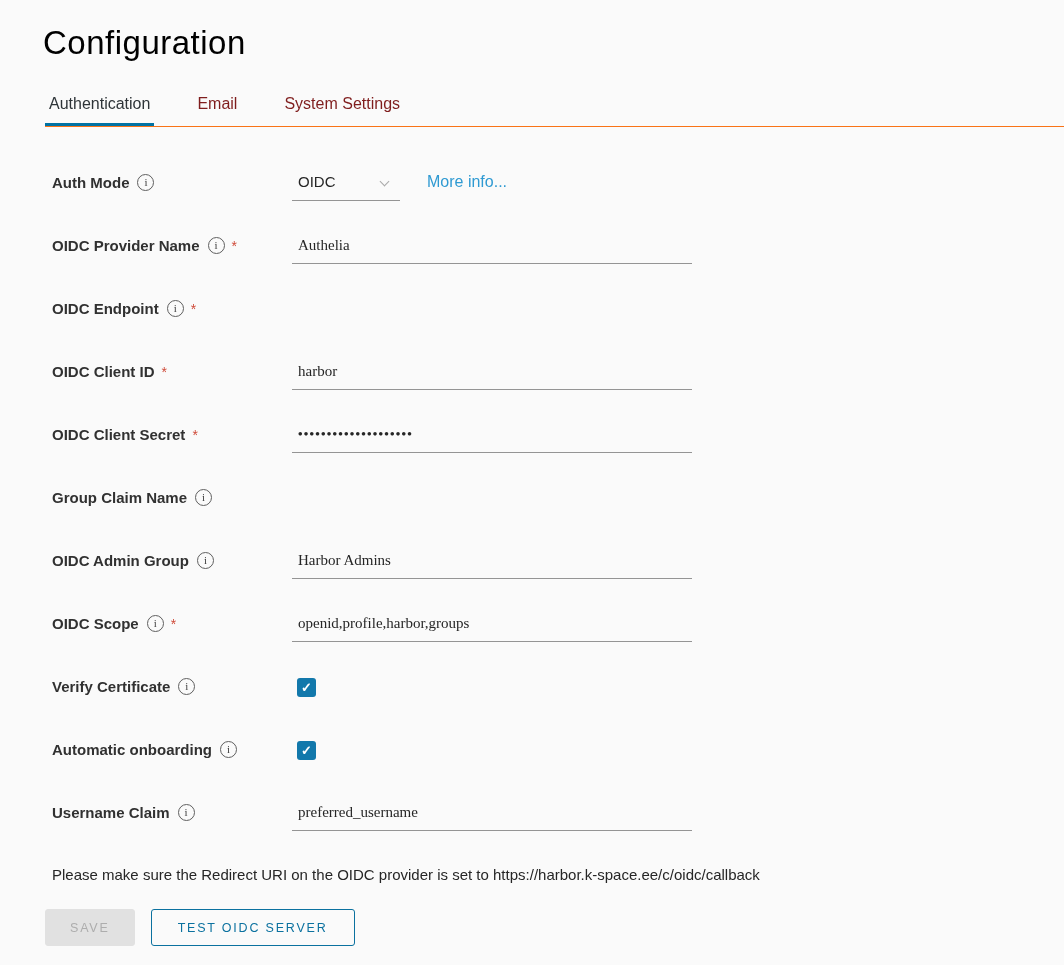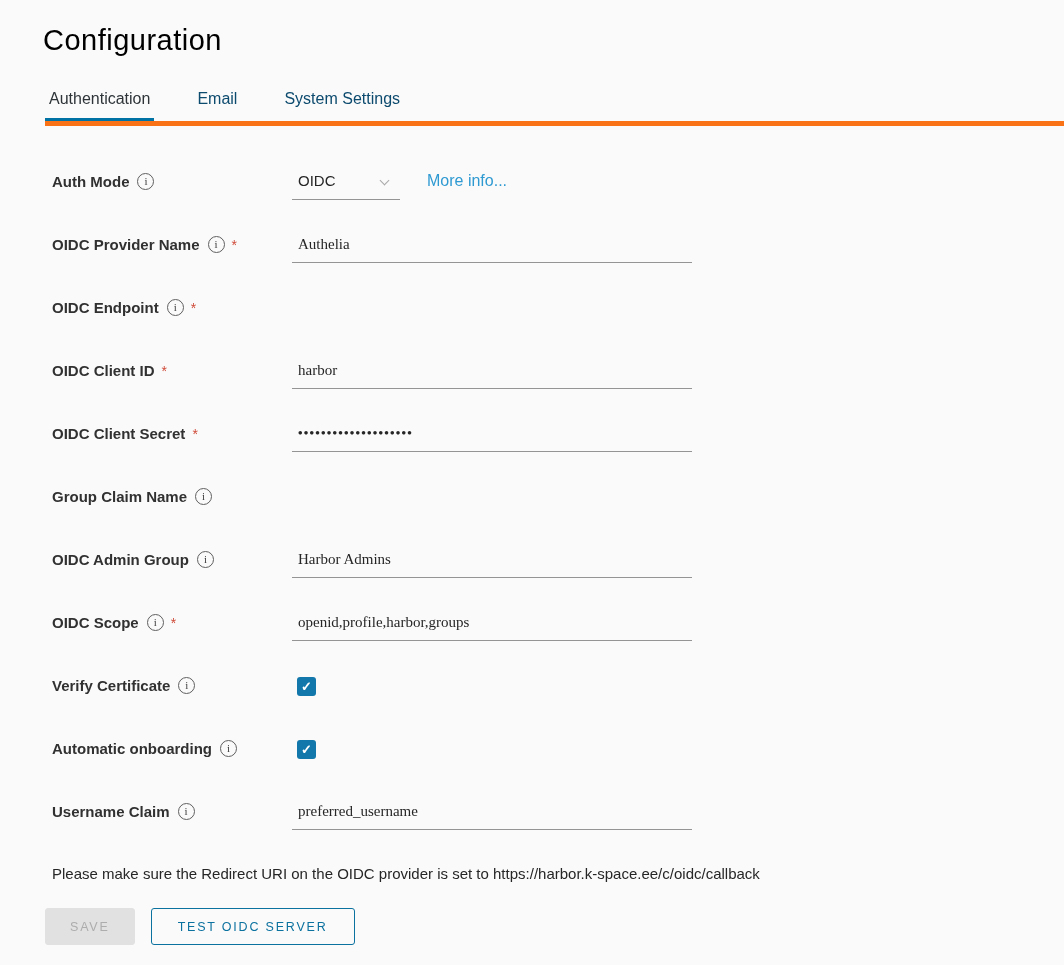--- a/index.html
+++ b/index.html
@@ -7,31 +7,31 @@
   body {
     width:1064px; height:965px; overflow:hidden;
     background:#fafafa;
     font-family:"Liberation Sans", sans-serif;
     color:#262626;
   }
   .container { padding-left:43px; }
 
   h1.page-title {
     margin:24px 0 0 0;
-    font-size:29px; font-weight:300; color:#000;
+    font-size:33px; font-weight:300; color:#000;
     letter-spacing:0.5px;
   }
 
   .tabs {
     display:flex; align-items:flex-end;
     margin:27px 0 0 2px;
-    border-bottom:5px solid #f97316;
+    border-bottom:1px solid #f97316;
   }
   .tab {
-    font-size:16px; color:#0c4a6e;
+    font-size:16px; color:#7f1d1d;
     padding:6px 4px 10px 4px; margin-right:39px;
     border-bottom:3px solid transparent;
     cursor:pointer; white-space:nowrap;
   }
   .tab.active { color:#2e3438; border-bottom-color:#0072a3; }
 
   .form { margin:46px 0 0 9px; }
   .row { display:flex; align-items:flex-start; min-height:28px; margin-bottom:35px; }
   .label-col { width:240px; display:flex; align-items:flex-start; padding-top:1px; }
   .lbl { font-size:15px; font-weight:600; color:#313131; line-height:18px; }

